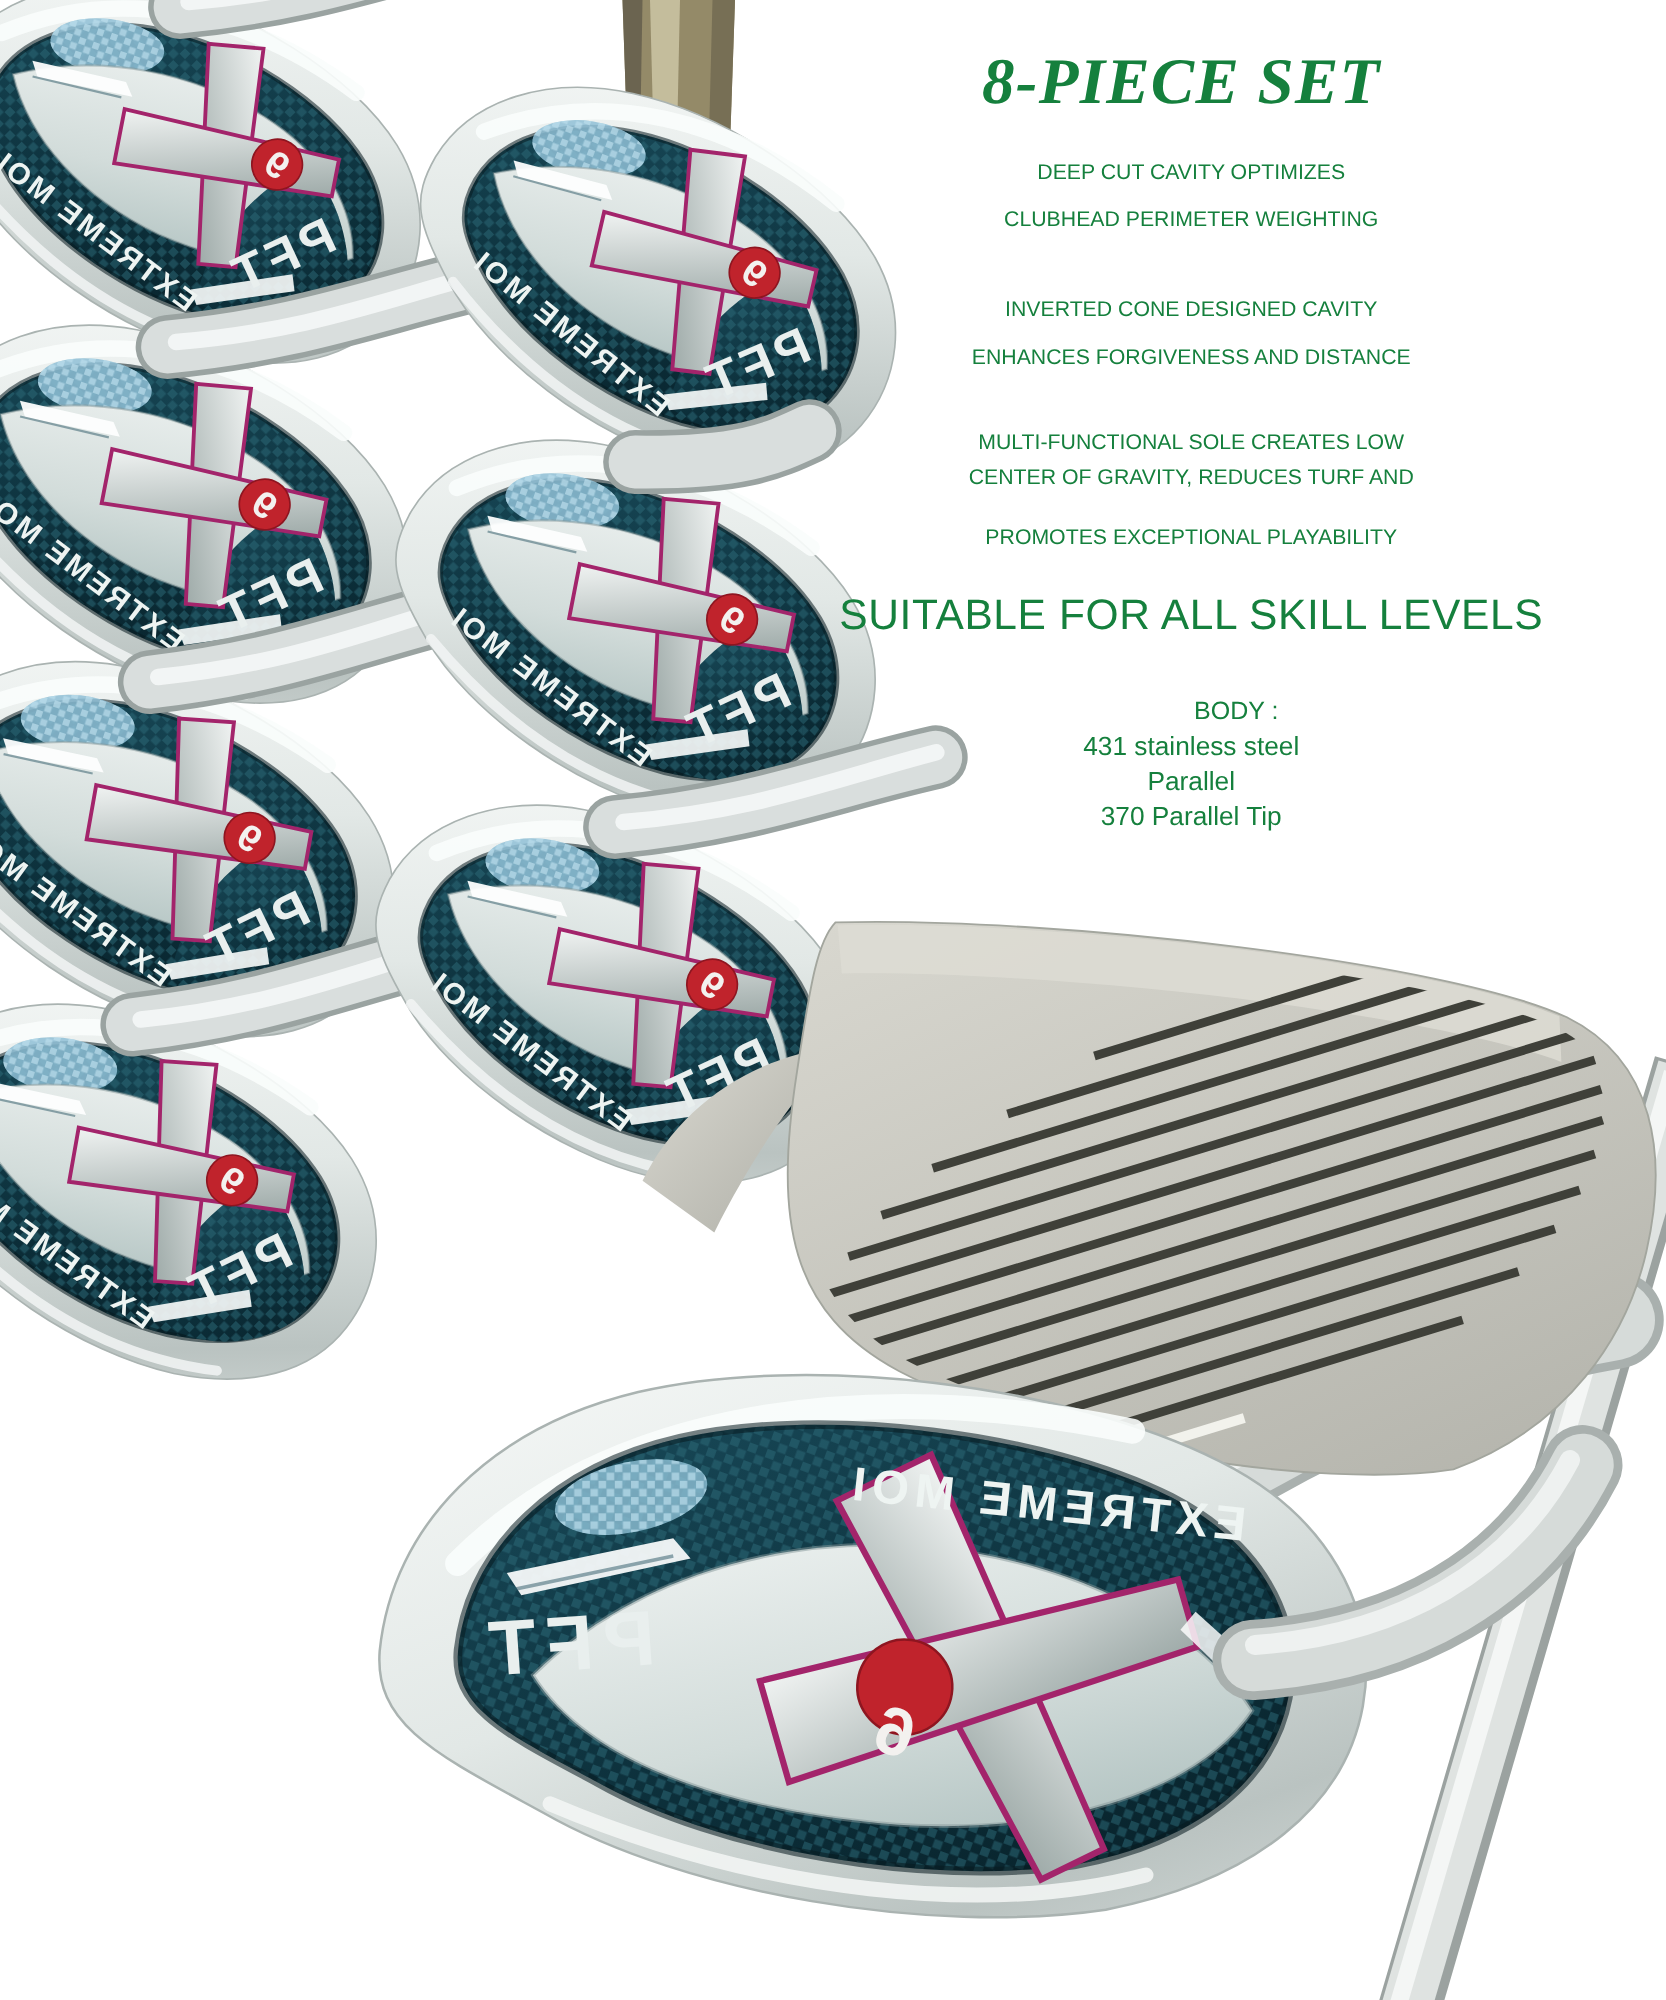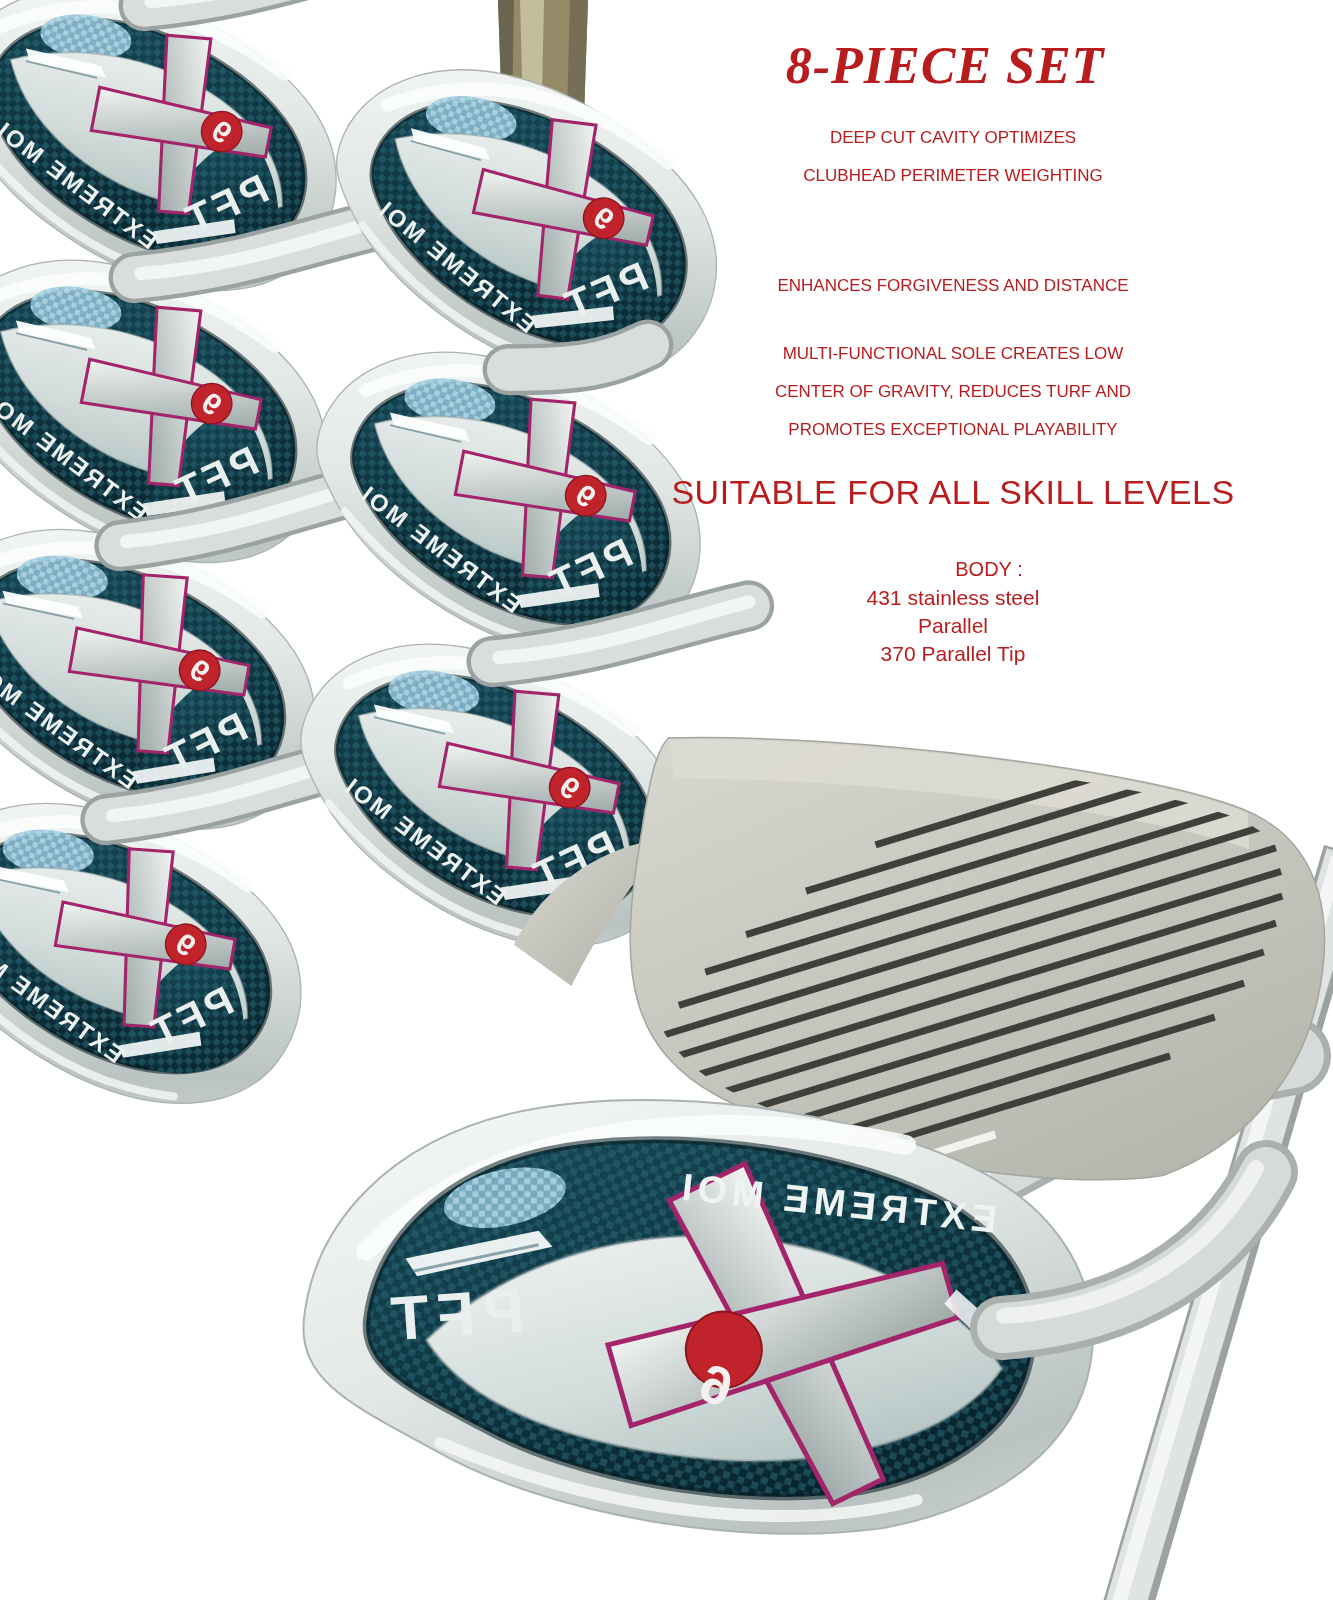--- a/index.html
+++ b/index.html
@@ -3,21 +3,21 @@
 <meta charset="utf-8">
 <style>
   html,body{margin:0;padding:0;background:#ffffff;}
   .stage{
     position:relative;width:1333px;height:1600px;overflow:hidden;
     background:#ffffff;font-family:"Liberation Sans",sans-serif;
   }
   .art{position:absolute;left:0;top:0;}
   .art text{font-family:"Liberation Sans",sans-serif;}
   .info{position:absolute;left:0;top:0;width:100%;height:100%;pointer-events:none;}
-  .info div{position:absolute;text-align:center;color:#b91c1c;}
+  .info div{position:absolute;text-align:center;color:#15803d;}
   .title{
     left:625px;top:36px;width:640px;
     font-family:"Liberation Serif",serif;font-style:italic;font-weight:bold;
     font-size:52px;color:#33373a;letter-spacing:1px;
   }
   .feat{left:633px;width:640px;font-size:17px;color:#4c4c4c;}
   .suitable{left:633px;width:640px;font-size:34px;color:#484848;letter-spacing:0.5px;}
   .speclabel{left:669px;width:640px;font-size:20px;color:#4a4a4a;}
   .specitem{left:633px;width:640px;font-size:21px;color:#4a4a4a;}
 </style>
@@ -216,24 +216,25 @@
     <path d="M 1004,1316 C 1120,1308 1210,1256 1256,1168" fill="none" stroke="#eef1f0" stroke-width="16" stroke-linecap="round"></path>
   </g>
 </svg>
 
 <div class="info">
   <div class="title">8-PIECE SET</div>
 
   <div class="feat" style="top:128px">DEEP CUT CAVITY OPTIMIZES</div>
   <div class="feat" style="top:166px">CLUBHEAD PERIMETER WEIGHTING</div>
 
+  <div class="feat" style="top:238px">INVERTED CONE DESIGNED CAVITY</div>
   <div class="feat" style="top:276px">ENHANCES FORGIVENESS AND DISTANCE</div>
 
   <div class="feat" style="top:344px">MULTI-FUNCTIONAL SOLE CREATES LOW</div>
-  <div class="feat" style="top:382px">CENTER OF GRAVITY, REDUCES TURF AND</div>
+  <div class="feat" style="top:372px">CENTER OF GRAVITY, REDUCES TURF AND</div>
   <div class="feat" style="top:420px">PROMOTES EXCEPTIONAL PLAYABILITY</div>
 
   <div class="suitable" style="top:473px">SUITABLE FOR ALL SKILL LEVELS</div>
 
   <div class="speclabel" style="top:558px">BODY :</div>
   <div class="specitem" style="top:586px">431 stainless steel</div>
   <div class="specitem" style="top:614px">Parallel</div>
   <div class="specitem" style="top:642px">370 Parallel Tip</div>
 </div>
 

